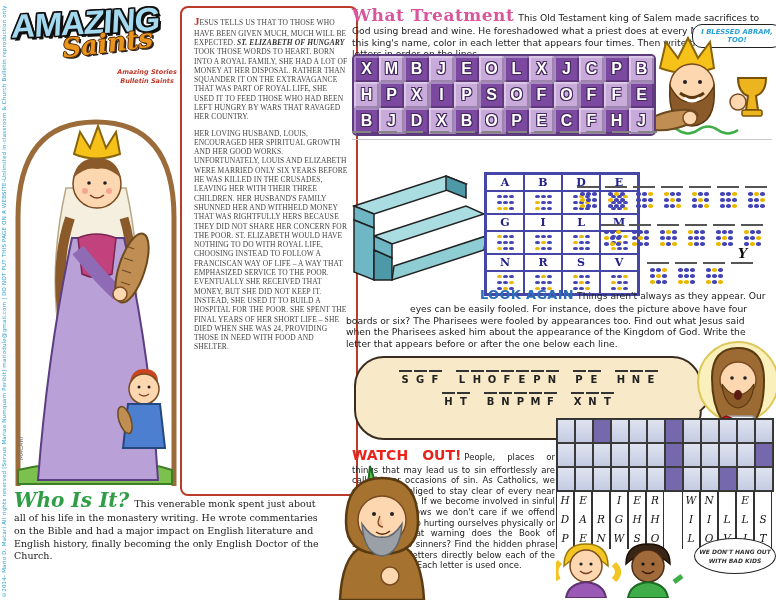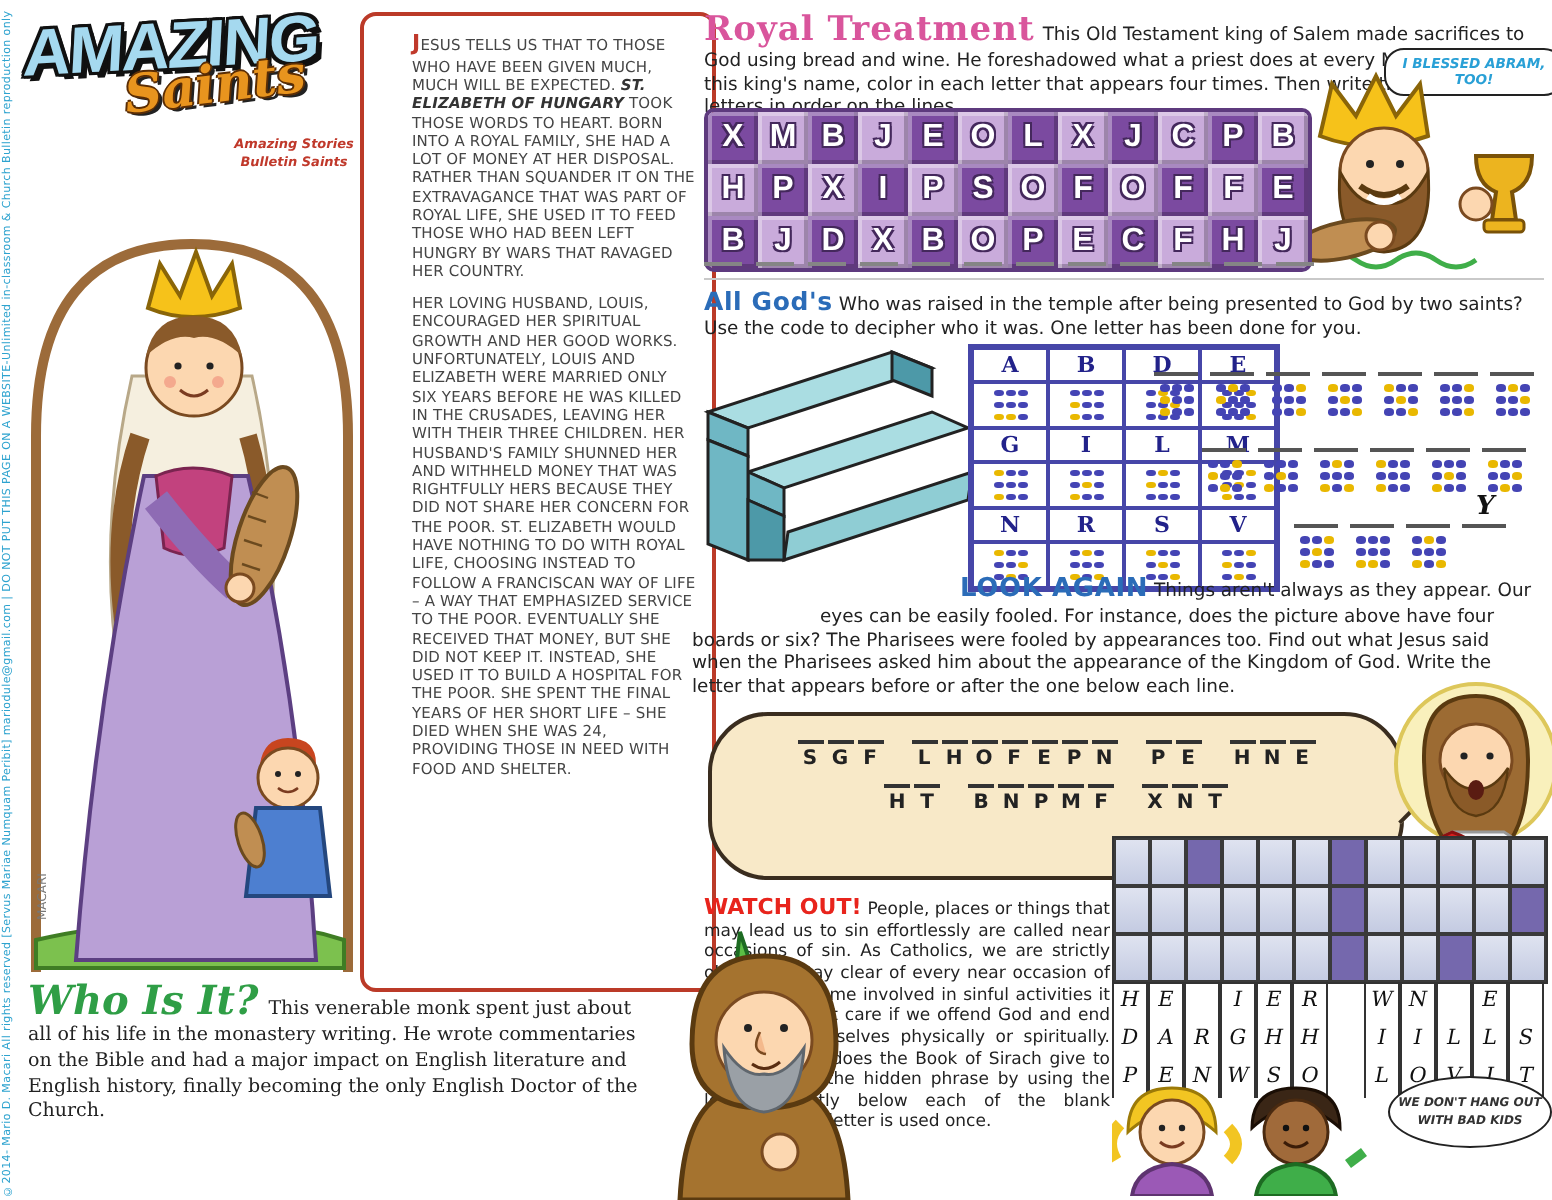--- a/index.html
+++ b/index.html
@@ -19,28 +19,28 @@
   .saints{position:absolute;left:52px;top:26px;font:bold italic 26px "DejaVu Serif",serif;
     color:#e8941e;transform:rotate(-7deg);
     text-shadow:1px 0 #5a2d05,-1px 0 #5a2d05,0 1px #5a2d05,0 -1px #5a2d05,2px 2px 0 #222;}
   .logo-sub{position:absolute;left:92px;top:66px;width:90px;text-align:center;
     color:#c0392b;font:bold italic 6.5px "DejaVu Sans",sans-serif;line-height:1.35;}
 
   
   .story-panel{left:180px;top:6px;width:174px;height:486px;border:2.5px solid #bb3a28;border-radius:8px;}
   .story-text{position:absolute;left:8px;top:7px;width:158px;font-size:7.5px;line-height:1.24;
     color:#454545;letter-spacing:.1px;font-weight:500;}
-  .story-text p{margin:0 0 7px 16px;}
+  .story-text p{margin:0 0 7px 4px;font-family:Liberation Serif, serif;}
   .lead{color:#c0392b;font-size:11px;font-weight:bold;}
   .saintname{font-weight:bold;font-style:italic;color:#333;}
 
   
   .rt-head{font:bold 17px "DejaVu Serif",serif;color:#d9559c;letter-spacing:.5px;margin-right:4px;}
   .blue-head{font-weight:bold;font-size:12.5px;color:#2b6cb8;letter-spacing:.3px;margin-right:3px;}
-  .wo-head{color:#e8241c;font-weight:bold;font-size:11px;margin-right:3px;}
+  .wo-head{color:#e8241c;font-weight:bold;font-size:14px;margin-right:3px;}
   .wii-head{font:bold italic 20px "DejaVu Serif",serif;color:#2f9e46;margin-right:5px;}
   .instr{font-size:9.2px;line-height:1.25;color:#222;}
 
   .rt-block{left:352px;top:5px;width:420px;}
 
   
   .rt-grid{left:352px;top:54px;width:300px;display:grid;grid-template-columns:repeat(12,25px);
     grid-auto-rows:26px;border:2px solid #5e3a7e;border-radius:5px;overflow:hidden;}
   .rt-cell{display:flex;align-items:center;justify-content:center;
     font:bold 16px "Liberation Sans",sans-serif;color:#fff;background:#c9abdb;
@@ -146,21 +146,21 @@
     <circle cx="136" cy="301" r="15" fill="#fcd7b0" stroke="#7a4a20" stroke-width="1.5"></circle>
     <circle cx="131" cy="299" r="1.5" fill="#222"></circle>
       <circle cx="141" cy="299" r="1.5" fill="#222"></circle>
     <path d="M131 306 Q136 310 141 306" stroke="#7a3b20" stroke-width="1.3" fill="none"></path>
     <path d="M120 316 L152 316 L157 360 L115 360 Z" fill="#4d7fd0" stroke="#24477e" stroke-width="2"></path>
     <ellipse cx="117" cy="332" rx="6" ry="14" transform="rotate(-18 117 332)" fill="#c08e52" stroke="#6b4a1f" stroke-width="1.5"></ellipse>
     <text x="15" y="372" font-size="6" fill="#777" transform="rotate(-90 15 372)" font-family="DejaVu Sans">MACARI</text>
   </svg>
 
   <div class="abs rt-block instr">
-    <span class="rt-head">Royal Treatment</span><span>This Old Testament king of Salem made sacrifices to God using bread and wine. He foreshadowed what a priest does at every Mass. To find out this king's name, color in each letter that appears four times. Then write the remaining letters in order on the lines.</span>
+    <span class="rt-head">What Treatment</span><span>This Old Testament king of Salem made sacrifices to God using bread and wine. He foreshadowed what a priest does at every Mass. To find out this king's name, color in each letter that appears four times. Then write the remaining letters in order on the lines.</span>
   </div>
 
   <div class="abs kbubble">I BLESSED ABRAM, TOO!</div>
 
   <svg class="abs" style="left:652px;top:34px" width="120" height="106" viewBox="0 0 120 106">
     <path d="M6 96 q10 -7 20 0 q10 7 20 0 q10 -7 20 0 q10 7 20 0" stroke="#3fae49" fill="none" stroke-width="2.5"></path>
     <path d="M8 34 L14 8 L26 24 L36 4 L46 24 L58 8 L62 34 Q34 44 8 34 Z" fill="#f6c21a" stroke="#8a6508" stroke-width="2"></path>
     <circle cx="40" cy="52" r="22" fill="#fcd7b0" stroke="#7a4a20" stroke-width="1.5"></circle>
     <path d="M18 52 Q15 90 40 92 Q65 90 62 52 Q52 71 40 67 Q28 71 18 52 Z" fill="#8a5a2a" stroke="#5a3a10" stroke-width="1.5"></path>
     <circle cx="33" cy="48" r="2" fill="#222"></circle>
@@ -221,23 +221,20 @@
       <span class="rt-blank"></span>
       <span class="rt-blank"></span>
       <span class="rt-blank"></span>
       <span class="rt-blank"></span>
       <span class="rt-blank"></span>
       <span class="rt-blank"></span>
       <span class="rt-blank"></span>
     </div>
   <div class="abs divider"></div>
 
-  <div class="abs ag-block instr">
-    <span class="blue-head">All God's</span><span>Who was raised in the temple after being presented to God by two saints? Use the code to decipher who it was. One letter has been done for you.</span>
-  </div>
 
   <svg class="abs" style="left:350px;top:168px" width="134" height="128" viewBox="0 0 134 128">
     <g stroke="#222" stroke-width="1.5">
       <polygon points="4,38 96,8 116,16 24,46" fill="#aadde2"></polygon>
       <polygon points="4,38 24,46 24,60 4,52" fill="#6fb7c4"></polygon>
       <polygon points="96,8 116,16 116,30 96,22" fill="#4d99a8"></polygon>
       <polygon points="24,68 116,38 134,46 42,76" fill="#aadde2"></polygon>
       <polygon points="24,68 42,76 42,90 24,82" fill="#6fb7c4"></polygon>
       <polygon points="44,98 136,68 134,82 42,112" fill="#8fcdd4"></polygon>
       <polygon points="4,52 24,60 24,112 4,104" fill="#6fb7c4"></polygon>

